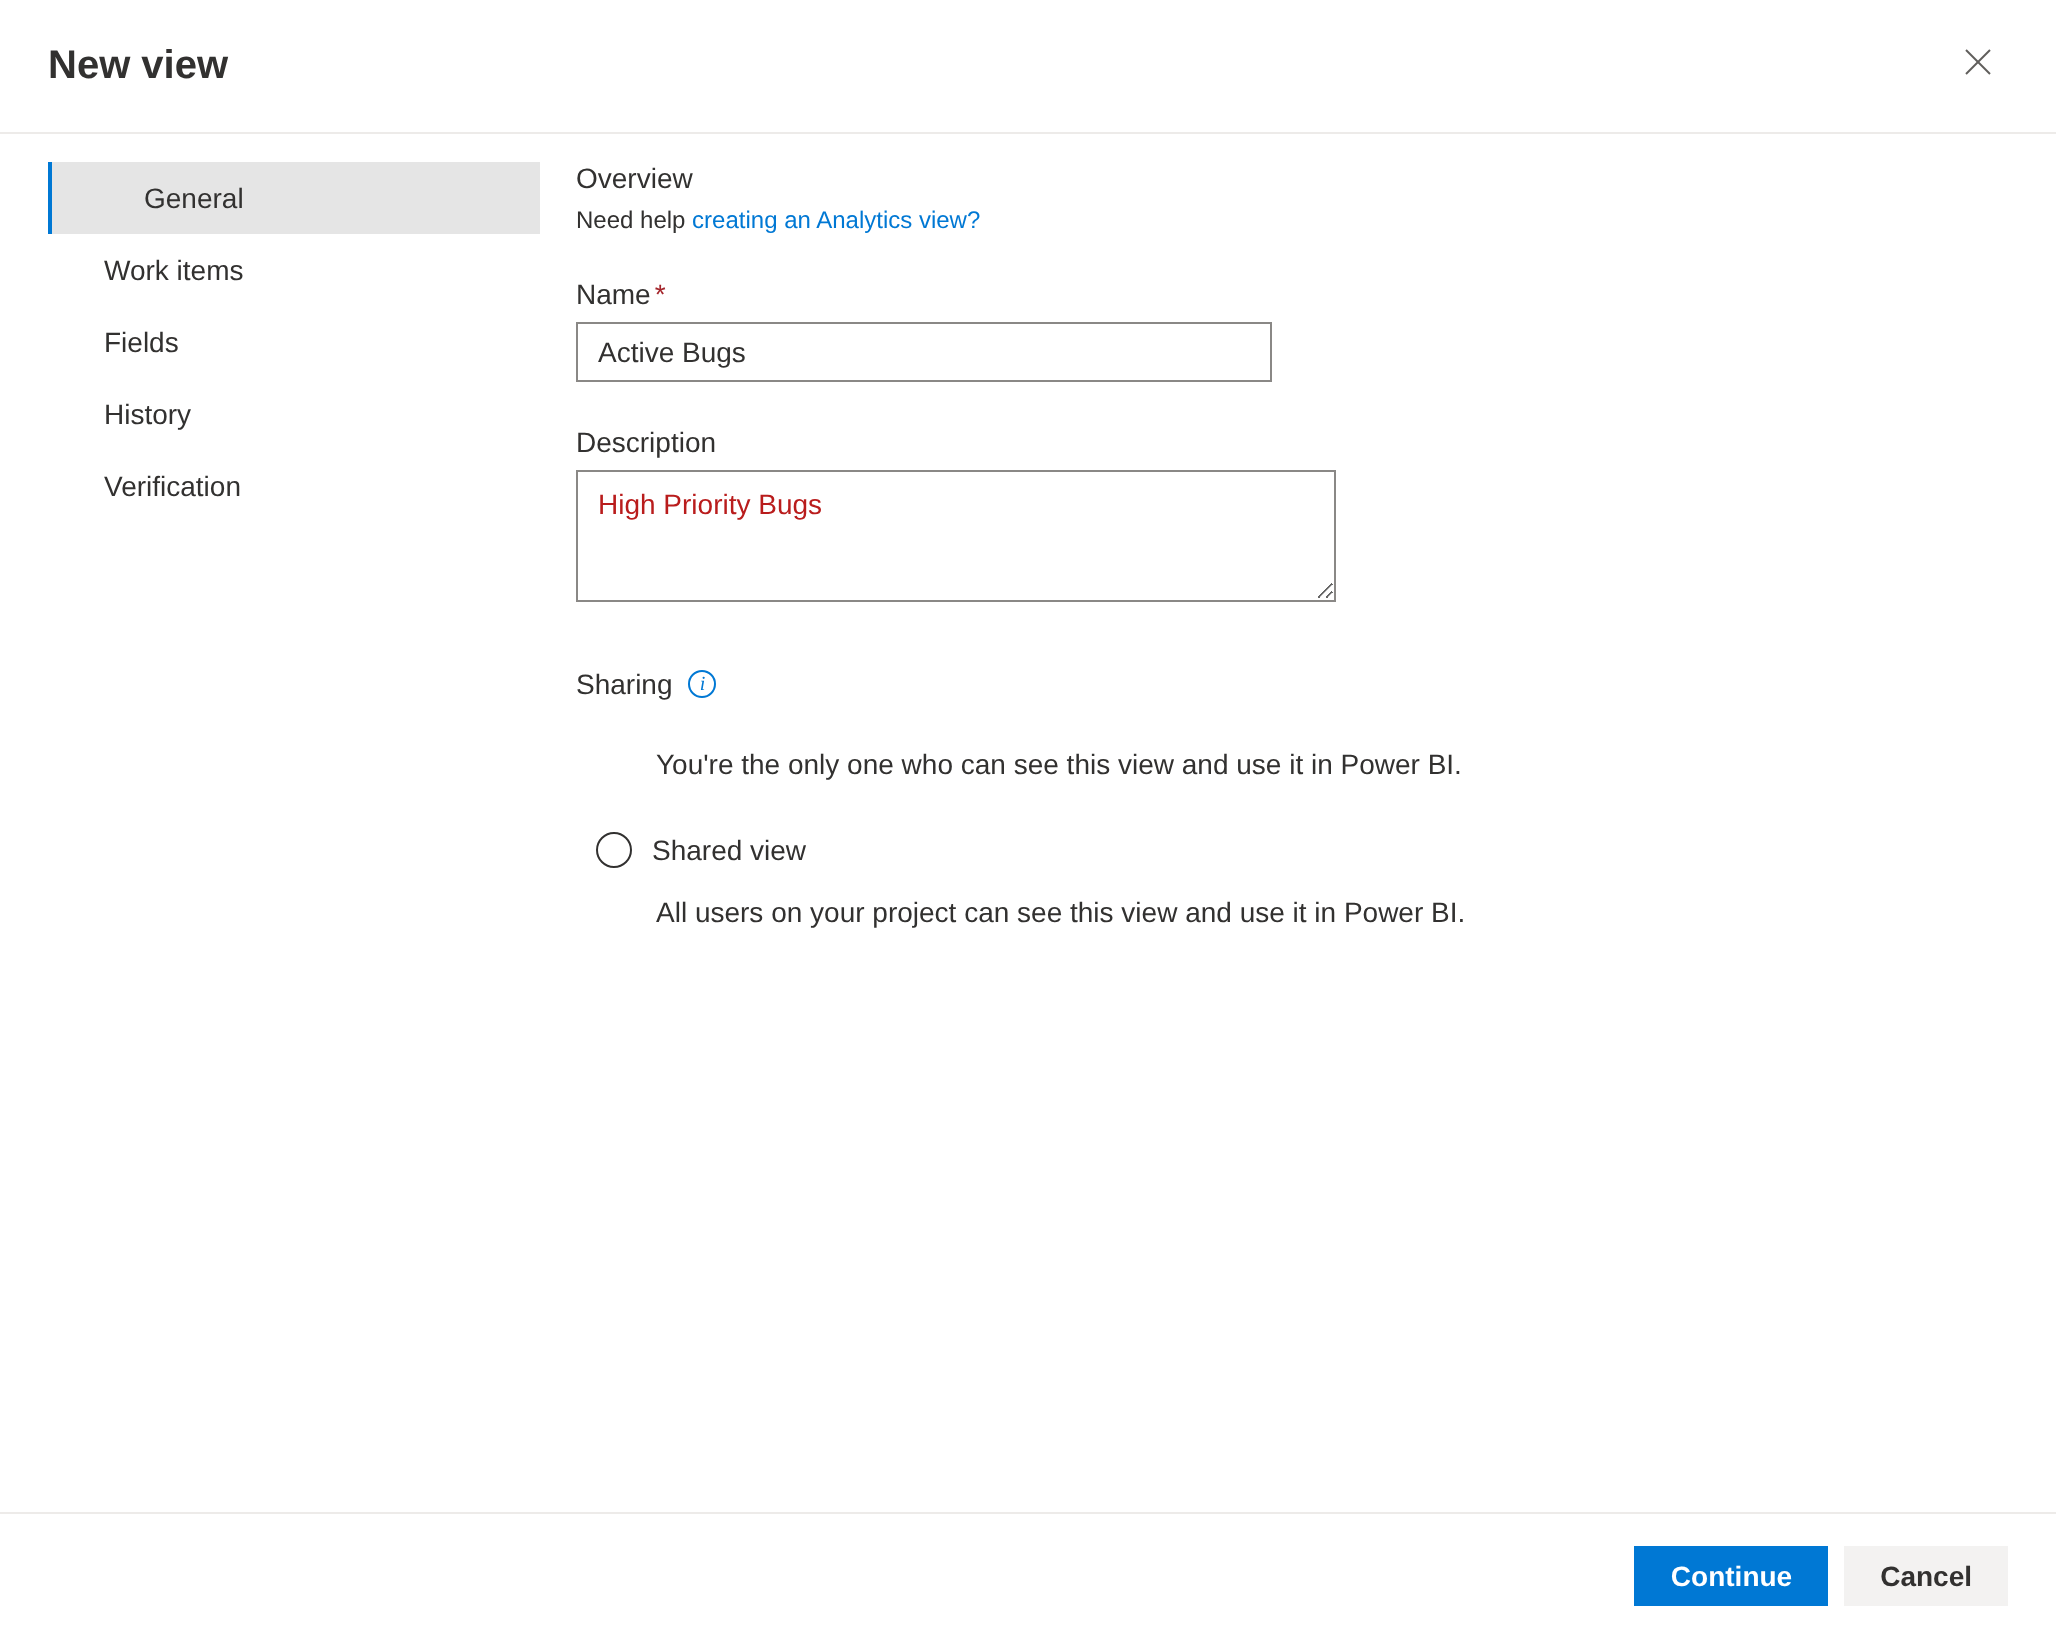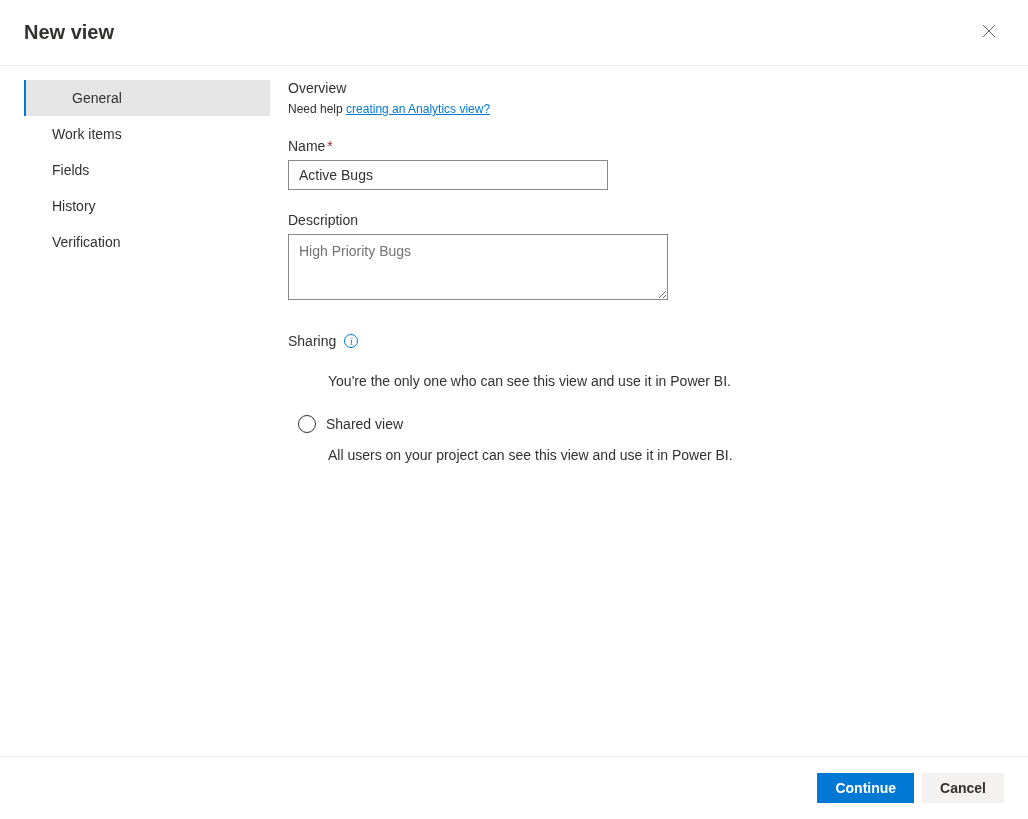--- a/index.html
+++ b/index.html
@@ -78,51 +78,50 @@
       font-weight: 400;
       margin-bottom: 6px;
     }
     .help-text {
       font-size: 12px;
       color: #323130;
       margin-bottom: 22px;
     }
     .help-link {
       color: #0078d4;
-      text-decoration: underline;
       cursor: pointer;
     }
     .field-label {
       font-size: 14px;
       margin-bottom: 6px;
       display: block;
     }
     .required {
       color: #a4262c;
       margin-left: 2px;
     }
     .text-input {
-      width: 320px;
+      width: 348px;
       padding: 6px 10px;
       border: 1px solid #8a8886;
       font-size: 14px;
       font-family: inherit;
       margin-bottom: 22px;
       color: #323130;
     }
     .textarea {
       width: 380px;
       height: 66px;
       padding: 8px 10px;
       border: 1px solid #8a8886;
       font-size: 14px;
       font-family: inherit;
       resize: both;
       margin-bottom: 30px;
-      color: #737373;
+      color: #b91c1c;
     }
     .sharing-header {
       display: flex;
       align-items: center;
       gap: 8px;
       margin-bottom: 24px;
     }
     .info-icon {
       width: 14px;
       height: 14px;

